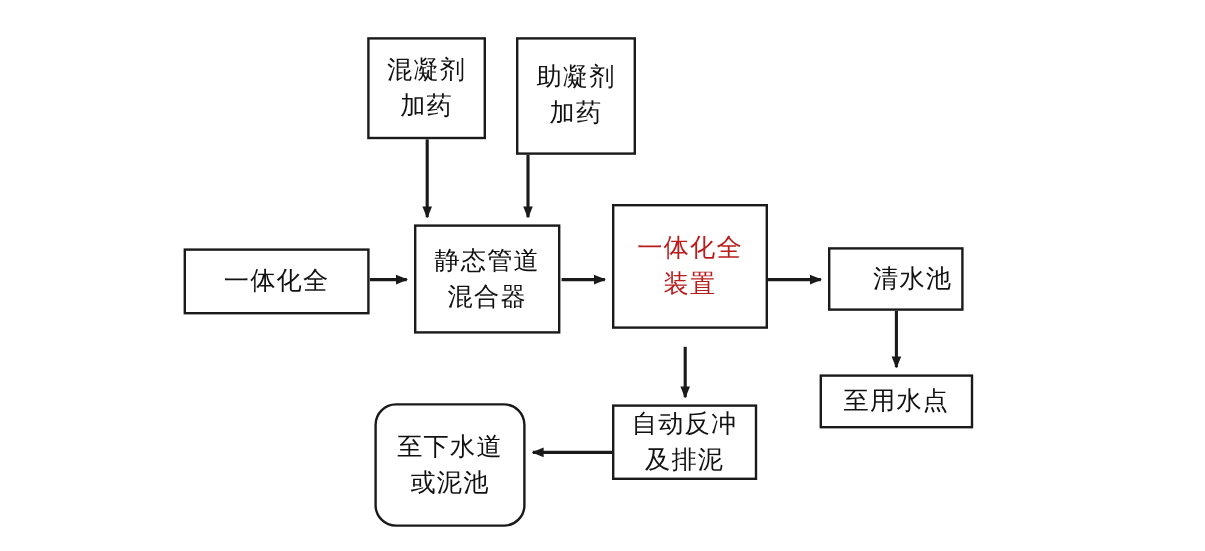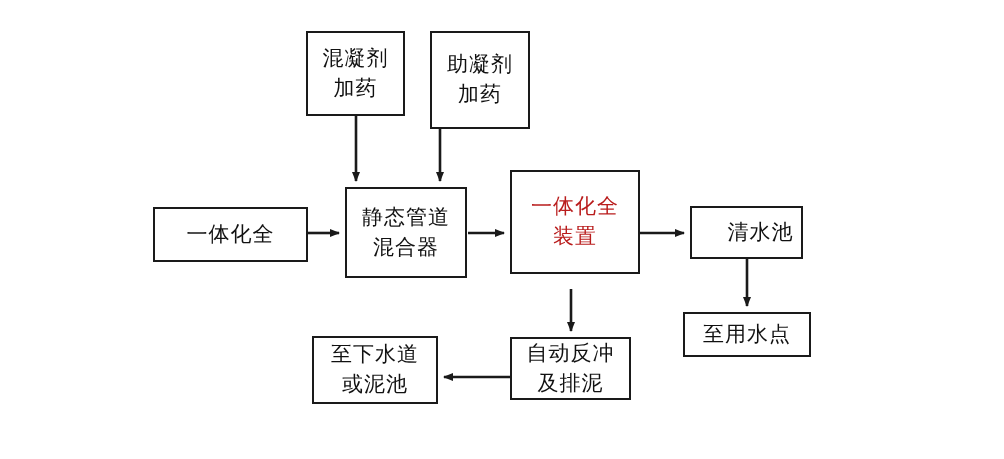--- a/index.html
+++ b/index.html
@@ -75,15 +75,15 @@
   </svg>
   <div id="node-layer">
       <div class="node" style="left: 306px; top: 31px; width: 99px; height: 85px; border-color: rgb(26, 26, 26); color: rgb(17, 17, 17);"><span class="node-line">混凝剂</span><span class="node-line">加药</span></div>
       <div class="node" style="left: 430px; top: 31px; width: 100px; height: 98px; border-color: rgb(26, 26, 26); color: rgb(17, 17, 17);"><span class="node-line">助凝剂</span><span class="node-line">加药</span></div>
       <div class="node" style="left: 153px; top: 207px; width: 155px; height: 55px; border-color: rgb(26, 26, 26); color: rgb(17, 17, 17);"><span class="node-line">一体化全</span></div>
       <div class="node" style="left: 345px; top: 187px; width: 122px; height: 91px; border-color: rgb(26, 26, 26); color: rgb(17, 17, 17);"><span class="node-line">静态管道</span><span class="node-line">混合器</span></div>
       <div class="node" style="left: 510px; top: 170px; width: 130px; height: 104px; border-color: rgb(26, 26, 26); color: #b91c1c; align-items: center;"><span class="node-line">一体化全</span><span class="node-line">装置</span></div>
       <div class="node" style="left: 690px; top: 206px; width: 113px; height: 53px; border-color: rgb(26, 26, 26); color: rgb(17, 17, 17); padding-left: 32px;"><span class="node-line">清水池</span></div>
       <div class="node" style="left: 683px; top: 312px; width: 128px; height: 45px; border-color: rgb(26, 26, 26); color: rgb(17, 17, 17);"><span class="node-line">至用水点</span></div>
       <div class="node" style="left: 510px; top: 337px; width: 121px; height: 63px; border-color: rgb(26, 26, 26); color: rgb(17, 17, 17);"><span class="node-line">自动反冲</span><span class="node-line">及排泥</span></div>
-      <div class="node" style="left: 312px; top: 336px; width: 126px; height: 68px; border-color: rgb(26, 26, 26); color: rgb(17, 17, 17);"><span class="node-line">至下水道</span><span class="node-line">或泥池</span></div>
+      <div class="node" style="left: 312px; top: 336px; width: 126px; height: 103px; border-color: rgb(26, 26, 26); color: rgb(17, 17, 17); border-radius: 18px;"><span class="node-line">至下水道</span><span class="node-line">或泥池</span></div>
     </div>
 </div>
 
 </body></html>

